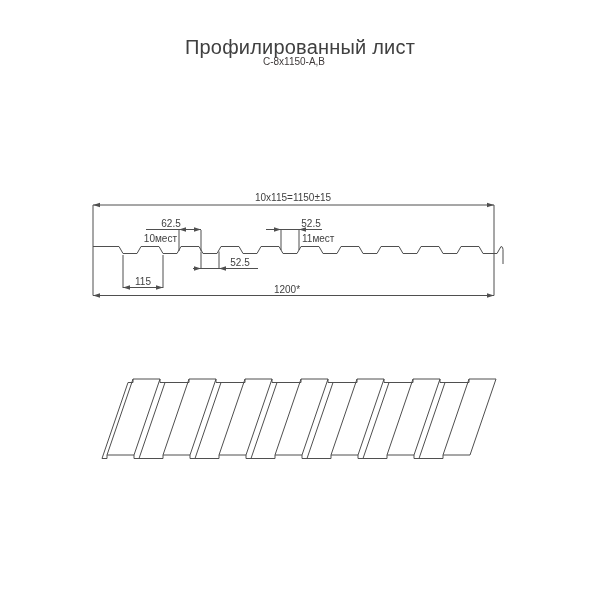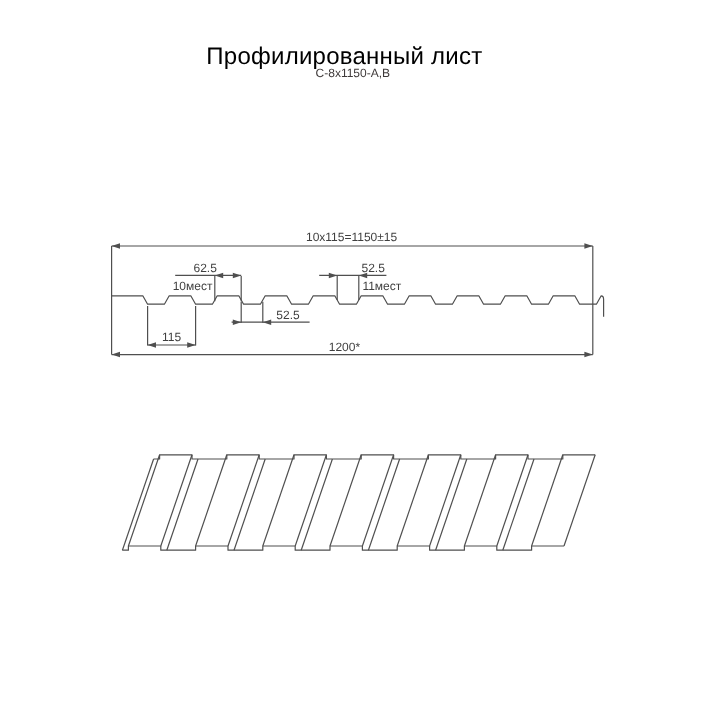--- a/index.html
+++ b/index.html
@@ -2,22 +2,22 @@
 <html><head>
 <meta charset="utf-8">
 <style>
   html,body{margin:0;padding:0;}
   body{
     width:600px;height:600px;background:#ffffff;
     position:relative;overflow:hidden;
     font-family:"Liberation Sans", sans-serif;
   }
   .title{
-    position:absolute;top:36px;left:287px;transform:translateX(-50%);
-    font-size:20px;color:#000000;white-space:nowrap;letter-spacing:0.2px;
+    position:absolute;top:36px;left:300px;transform:translateX(-50%);
+    font-size:20px;color:#404040;white-space:nowrap;letter-spacing:0.2px;
   }
   .subtitle{
     position:absolute;top:56px;left:294px;transform:translateX(-50%);
     font-size:10px;color:#3f3a3a;white-space:nowrap;
   }
   svg{position:absolute;top:0;left:0;}
   svg text{
     font-family:"Liberation Sans", sans-serif;
     font-size:10px;fill:#3f3f3f;
   }

